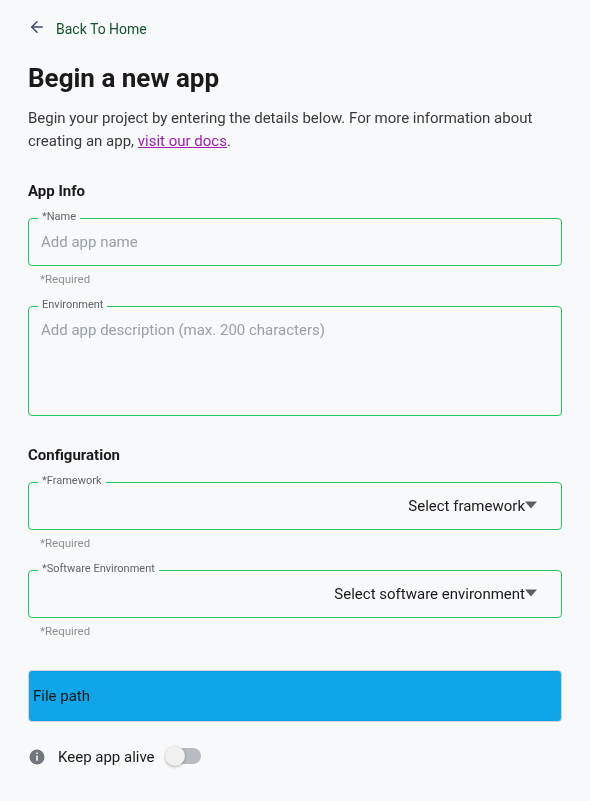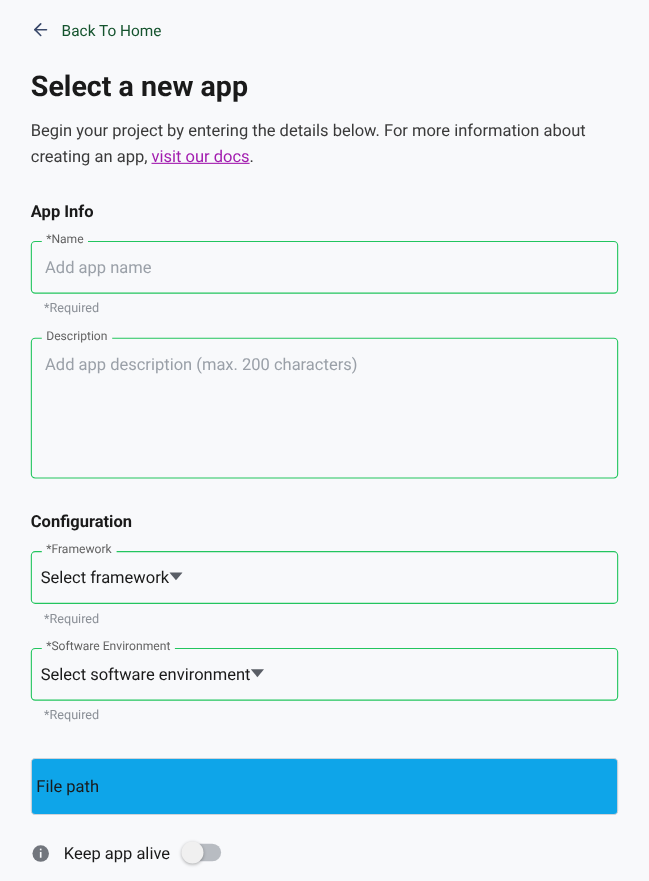--- a/index.html
+++ b/index.html
@@ -75,28 +75,28 @@
       font-family: inherit;
     }
     .text-input {
       padding: 14px 12px;
     }
     .text-input::placeholder, .textarea-input::placeholder {
       color: #9aa0a8;
     }
     .textarea-input {
       padding: 14px 12px;
-      height: 128px;
+      height: 110px;
       resize: none;
     }
     .select-input {
-      padding: 14px 8px;
+      padding: 14px 24px;
       display: flex;
       align-items: center;
-      justify-content: flex-start;
+      justify-content: flex-end;
       cursor: pointer;
     }
     .select-value {
       color: #1a1a1a;
     }
     .helper-text {
       font-size: 11.5px;
       color: #8a8f96;
       margin-top: 6px;
       margin-left: 12px;
@@ -168,36 +168,36 @@
 <a class="back-link">
   <span>
     <svg viewBox="0 0 24 24" fill="none" stroke="#3b4a6b" stroke-width="2" stroke-linecap="round" stroke-linejoin="round">
       <line x1="19" y1="12" x2="5" y2="12"></line>
       <polyline points="12 19 5 12 12 5"></polyline>
     </svg>
   </span>
   <span>Back To Home</span>
 </a>
 
-<h1>Select a new app</h1>
+<h1>Begin a new app</h1>
 
 <p class="subtitle">
   <span>Begin your project by entering the details below. For more information about creating an app, </span><a href="#">visit our docs</a><span>.</span>
 </p>
 
 <div class="section-header">App Info</div>
 
 <div class="field-wrapper">
   <span class="field-label">*Name</span>
   <input type="text" class="text-input" placeholder="Add app name" style="">
 </div>
 <div class="helper-text">*Required</div>
 
 <div class="field-wrapper section-gap">
-  <span class="field-label">Description</span>
+  <span class="field-label">Environment</span>
   <textarea class="textarea-input" placeholder="Add app description (max. 200 characters)" style=""></textarea>
 </div>
 
 <div class="section-header">Configuration</div>
 
 <div class="field-wrapper">
   <span class="field-label">*Framework</span>
   <div class="select-input">
     <span class="select-value">Select framework</span>
     <span>

